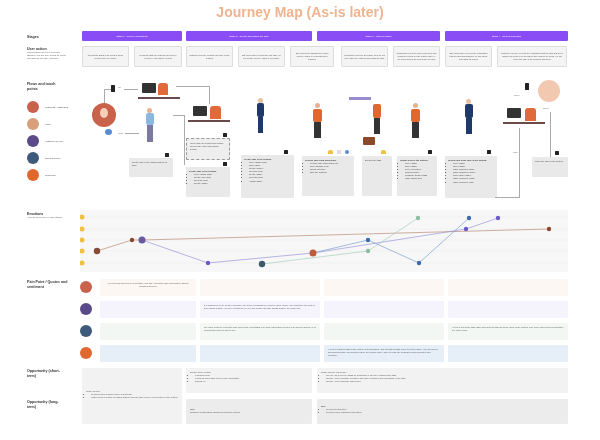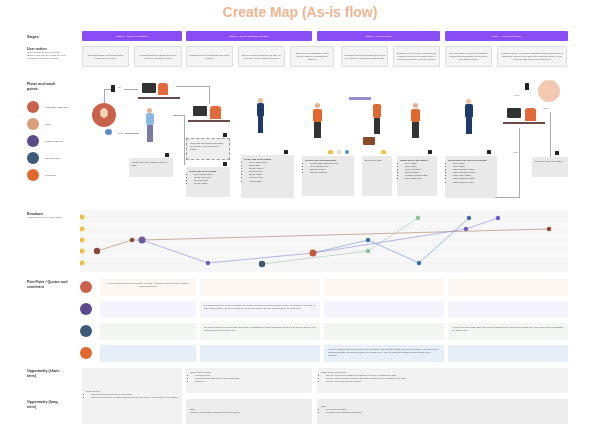--- a/index.html
+++ b/index.html
@@ -21,21 +21,21 @@
   .row{border-radius:1px;font-size:2.2px;color:#555;line-height:1.4;padding:3px 4px}
   .opp{background:#f2f2f2;font-size:2.2px;color:#555;line-height:1.4;padding:3px 4px;border-radius:1px}
   .opp ul{padding-left:5px}
   .fig{position:absolute}
   .conn{position:absolute;border-color:#aaa;border-style:solid;border-width:0}
   .smallt{font-size:2px;color:#777}
 </style>
 </head>
 <body>
 
-<div class="abs title">Create Map (As-is flow)</div>
+<div class="abs title">Journey Map (As-is later)</div>
 
 <div class="abs lbl" style="left:27px;top:35px">Stages</div>
 <div class="abs" style="left:27px;top:47px;width:40px">
   <div class="lbl">User action</div>
   <div class="sub">What actions are they currently taking? How are they doing it? What interactions are they making?</div>
 </div>
 <div class="abs lbl" style="left:27px;top:82px;width:40px;line-height:1.3">Flows and touch points</div>
 
 <div class="abs" style="left:27px;top:101px;display:flex;flex-direction:column;gap:5px">
   <div class="persona">

